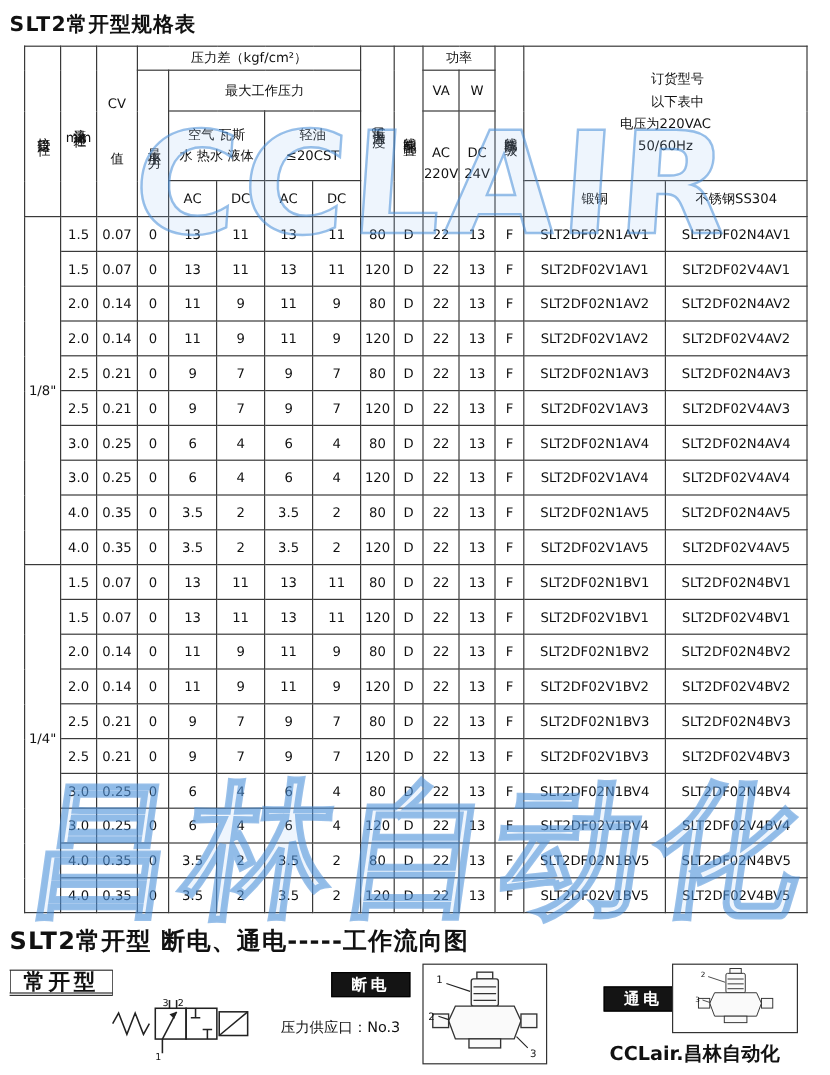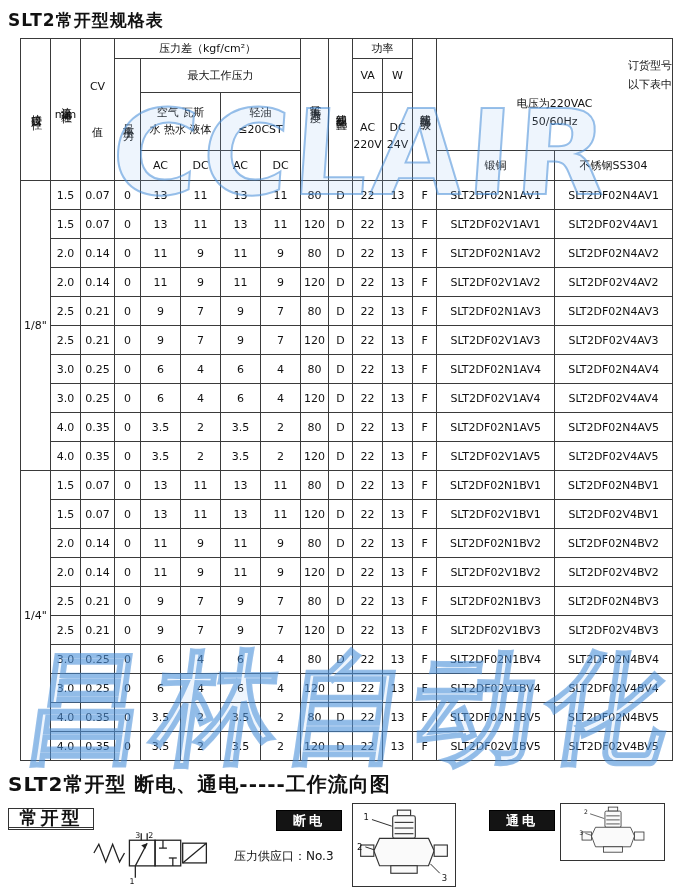--- a/index.html
+++ b/index.html
@@ -15,32 +15,32 @@
   table.spec td { font-size:11px; height:29px; }
   td.model { font-size:10px; letter-spacing:0; }
   td.pipe { font-size:12px; }
   tr.hr1 { height:20px; } tr.hr2 { height:34px; } tr.hr3 { height:58px; } tr.hr4 { height:30px; }
 
   .vtext { writing-mode:vertical-rl; text-orientation:upright; display:inline-block; line-height:1.1; letter-spacing:2px; font-size:11px; }
   .stack { display:flex; flex-direction:column; align-items:center; gap:2px; }
   .cvgap { display:flex; flex-direction:column; align-items:center; gap:32px; }
   .two-line { line-height:1.5; }
   .order-block { line-height:1.7; font-size:11px; }
-  .order-block .o1, .order-block .o2 { text-align:right; padding-left:20px; }
+  .order-block .o1, .order-block .o2 { text-align:center; padding-left:20px; }
   .order-block .o3, .order-block .o4 { text-align:center; }
 
   .flow-title { font-size:20px; font-weight:bold; padding:10px 12px 4px 8px; letter-spacing:1px; position:relative; z-index:3; }
 
   .flow-area { position:relative; height:100px; z-index:3; }
   .no-label-box { position:absolute; left:8px; top:6px; width:86px; height:22px; border:1px solid #333; border-bottom:3px double #333; font-size:18px; font-weight:bold; display:flex; align-items:center; justify-content:center; letter-spacing:3px; background:#fff; }
   .symbol-svg { position:absolute; left:86px; top:26px; }
   .supply { position:absolute; left:234px; top:46px; font-size:12px; }
   .state-label { position:absolute; top:8px; height:21px; padding:0 16px; background:#141414; color:#fff; font-size:13px; font-weight:bold; display:flex; align-items:center; justify-content:center; letter-spacing:3px; border:1px solid #000; }
   .state-label.off { left:276px; }
-  .state-label.on { left:489px; }
+  .state-label.on { left:503px;margin-top:12px; }
   .valve-box { position:absolute; border:1px solid #333; background:#fff; display:flex; align-items:center; justify-content:center; }
   .valve-box.off { left:352px; top:1px; width:104px; height:84px; }
   .valve-box.on { left:560px; top:1px; width:105px; height:58px; }
   .brand { position:absolute; left:508px; top:66px; font-size:16px; font-weight:bold; white-space:nowrap; }
 
   .wm { position:absolute; pointer-events:none; font-weight:bold; white-space:nowrap; z-index:2;
         color:rgba(150,195,240,0.16); -webkit-text-stroke:2px rgba(70,140,215,0.55); }
   .wm-top { top:84px; left:112px; font-size:118px; letter-spacing:4px; transform:skewX(-4deg); }
   .wm-bottom { top:628px; left:26px; font-size:122px; letter-spacing:8px; transform:skewX(-8deg); }
 </style>
@@ -535,17 +535,18 @@
         </g>
         <g stroke="#222" stroke-width="1">
           <line x1="18" y1="13" x2="39" y2="20"></line>
           <line x1="11" y1="42" x2="20" y2="45"></line>
         </g>
         <text x="9" y="13" font-size="9" fill="#111">2</text>
         <text x="2" y="45" font-size="9" fill="#111">3</text>
       </svg>
     </div>
 
+    <div class="brand">CCLair.昌林自动化</div>
   </div>
 
   <div class="wm wm-top">CCLAIR</div>
   <div class="wm wm-bottom">昌林自动化</div>
 </div>
 
 </body></html>

